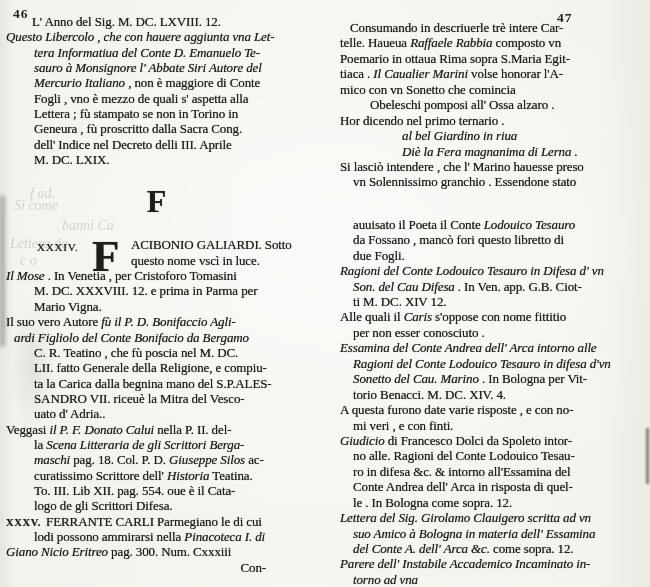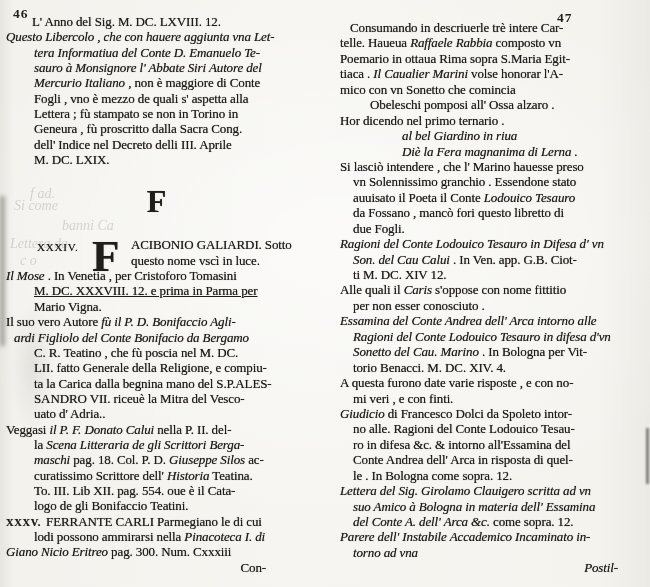--- a/index.html
+++ b/index.html
@@ -97,57 +97,57 @@
       <div class="tline" style="padding-left: 28px;"><span class="it">Mercurio Italiano</span><span> , non è maggiore di Conte</span></div>
       <div class="tline" style="padding-left: 28px;"><span>Fogli , vno è mezzo de quali s' aspetta alla</span></div>
       <div class="tline" style="padding-left: 28px;"><span>Lettera ; fù stampato se non in Torino in</span></div>
       <div class="tline" style="padding-left: 28px;"><span>Geneura , fù proscritto dalla Sacra Cong.</span></div>
       <div class="tline" style="padding-left: 28px;"><span>dell' Indice nel Decreto delli III. Aprile</span></div>
       <div class="tline" style="padding-left: 28px;"><span>M. DC. LXIX.</span></div>
       <div class="heading-f">F</div>
       <div class="tline dropline"><span class="margin-label">XXXIV.</span><span class="dropcap">F</span><span>ACIBONIO GALIARDI. Sotto</span></div>
       <div class="tline dropline2"><span>questo nome vscì in luce.</span></div>
       <div class="tline"><span class="it">Il Mose</span><span> . In Venetia , per Cristoforo Tomasini</span></div>
-      <div class="tline" style="padding-left: 28px; text-decoration: underline;"><span>M. DC. XXXVIII. 12. e prima in Parma per</span></div>
+      <div class="tline" style="padding-left: 28px;"><span>M. DC. XXXVIII. 12. e prima in Parma per</span></div>
       <div class="tline" style="padding-left: 28px;"><span>Mario Vigna.</span></div>
       <div class="tline"><span>Il suo vero Autore </span><span class="it">fù il P. D. Bonifaccio Agli-</span></div>
       <div class="tline" style="padding-left: 8px;"><span class="it">ardi Figliolo del Conte Bonifacio da Bergamo</span></div>
       <div class="tline" style="padding-left: 28px;"><span>C. R. Teatino , che fù poscia nel M. DC.</span></div>
       <div class="tline" style="padding-left: 28px;"><span>LII. fatto Generale della Religione, e compiu-</span></div>
       <div class="tline" style="padding-left: 28px;"><span>ta la Carica dalla begnina mano del S.P.ALES-</span></div>
       <div class="tline" style="padding-left: 28px;"><span>SANDRO VII. riceuè la Mitra del Vesco-</span></div>
       <div class="tline" style="padding-left: 28px;"><span>uato d' Adria..</span></div>
       <div class="tline"><span>Veggasi </span><span class="it">il P. F. Donato Calui</span><span> nella P. II. del-</span></div>
       <div class="tline" style="padding-left: 28px;"><span>la </span><span class="it">Scena Litteraria de gli Scrittori Berga-</span></div>
       <div class="tline" style="padding-left: 28px;"><span class="it">maschi</span><span> pag. 18. Col. P. D. </span><span class="it">Giuseppe Silos</span><span> ac-</span></div>
       <div class="tline" style="padding-left: 28px;"><span>curatissimo Scrittore dell' </span><span class="it">Historia</span><span> Teatina.</span></div>
       <div class="tline" style="padding-left: 28px;"><span>To. III. Lib XII. pag. 554. oue è il Cata-</span></div>
-      <div class="tline" style="padding-left: 28px;"><span>logo de gli Bonifaccio Teatini.</span></div>
+      <div class="tline" style="padding-left: 28px;"><span>logo de gli Scrittori Difesa.</span></div>
       <div class="tline"><span class="sc">XXXV.</span><span>FERRANTE CARLI Parmegiano le di cui</span></div>
       <div class="tline" style="padding-left: 28px;"><span>lodi possono ammirarsi nella </span><span class="it">Pinacoteca I. di</span></div>
       <div class="tline"><span class="it">Giano Nicio Eritreo</span><span> pag. 300. Num. Cxxxiii</span></div>
       <div class="tline catchword-left"><span>Con-</span></div>
     </div>
   <div class="col col-right">
       <div class="tline" style="padding-left: 10px;"><span>Consumando in descriuerle trè intere Car-</span></div>
       <div class="tline"><span>telle. Haueua </span><span class="it">Raffaele Rabbia</span><span> composto vn</span></div>
       <div class="tline"><span>Poemario in ottaua Rima sopra S.Maria Egit-</span></div>
       <div class="tline"><span>tiaca . </span><span class="it">Il Caualier Marini</span><span> volse honorar l'A-</span></div>
       <div class="tline"><span>mico con vn Sonetto che comincia</span></div>
       <div class="tline" style="padding-left: 30px;"><span>Obeleschi pomposi all' Ossa alzaro .</span></div>
       <div class="tline"><span>Hor dicendo nel primo ternario .</span></div>
       <div class="tline" style="padding-left: 62px;"><span class="it">al bel Giardino in riua</span></div>
       <div class="tline" style="padding-left: 62px;"><span class="it">Diè la Fera magnanima di Lerna .</span></div>
       <div class="tline"><span>Si lasciò intendere , che l' Marino hauesse preso</span></div>
       <div class="tline" style="padding-left: 13px;"><span>vn Solennissimo granchio . Essendone stato</span></div>
-      <div class="tline" style="padding-left: 13px;"><span>auuisato il Poeta il Conte </span><span class="it">Lodouico Tesauro</span></div>
+      <div class="tline" style="padding-left: 13px; margin-top: 27px;"><span>auuisato il Poeta il Conte </span><span class="it">Lodouico Tesauro</span></div>
       <div class="tline" style="padding-left: 13px;"><span>da Fossano , mancò fori questo libretto di</span></div>
       <div class="tline" style="padding-left: 13px;"><span>due Fogli.</span></div>
       <div class="tline"><span class="it">Ragioni del Conte Lodouico Tesauro in Difesa d' vn</span></div>
-      <div class="tline" style="padding-left: 13px;"><span class="it">Son. del Cau Calui</span><span> . In Ven. app. G.B. Ciot-</span></div>
+      <div class="tline" style="padding-left: 13px;"><span class="it">Son. del Cau Difesa</span><span> . In Ven. app. G.B. Ciot-</span></div>
       <div class="tline" style="padding-left: 13px;"><span>ti M. DC. XIV 12.</span></div>
       <div class="tline"><span>Alle quali il </span><span class="it">Caris</span><span> s'oppose con nome fittitio</span></div>
       <div class="tline" style="padding-left: 13px;"><span>per non esser conosciuto .</span></div>
       <div class="tline"><span class="it">Essamina del Conte Andrea dell' Arca intorno alle</span></div>
       <div class="tline" style="padding-left: 13px;"><span class="it">Ragioni del Conte Lodouico Tesauro in difesa d'vn</span></div>
       <div class="tline" style="padding-left: 13px;"><span class="it">Sonetto del Cau. Marino</span><span> . In Bologna per Vit-</span></div>
       <div class="tline" style="padding-left: 13px;"><span>torio Benacci. M. DC. XIV. 4.</span></div>
       <div class="tline"><span>A questa furono date varie risposte , e con no-</span></div>
       <div class="tline" style="padding-left: 13px;"><span>mi veri , e con finti.</span></div>
       <div class="tline"><span class="it">Giudicio</span><span> di Francesco Dolci da Spoleto intor-</span></div>

